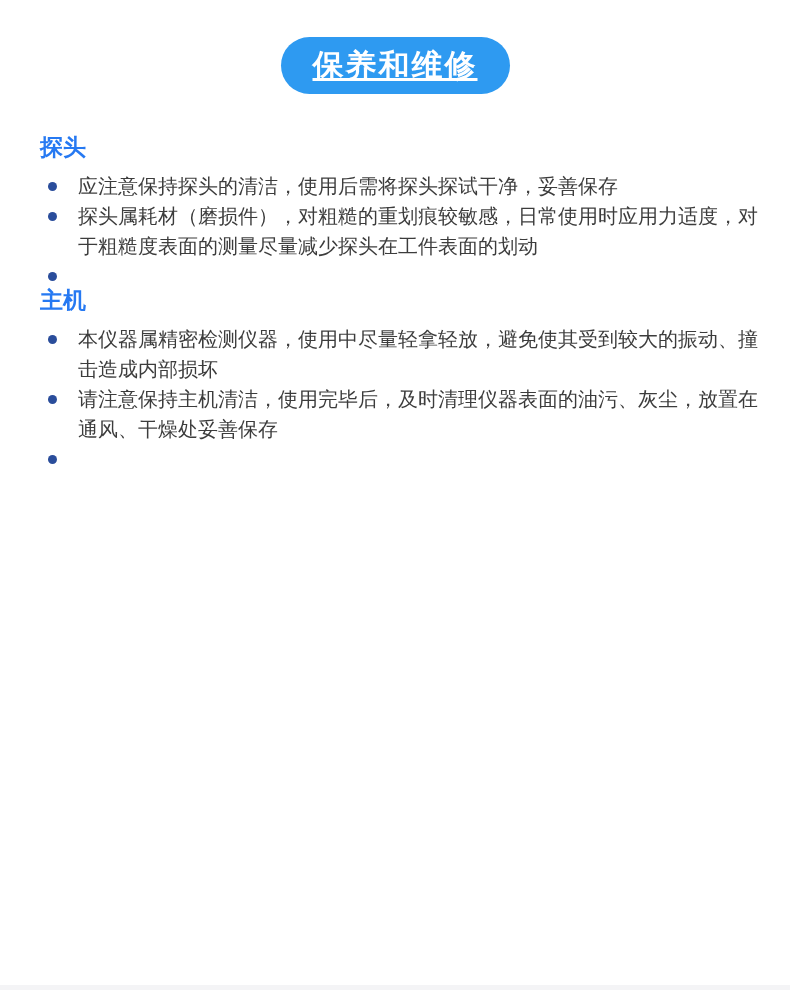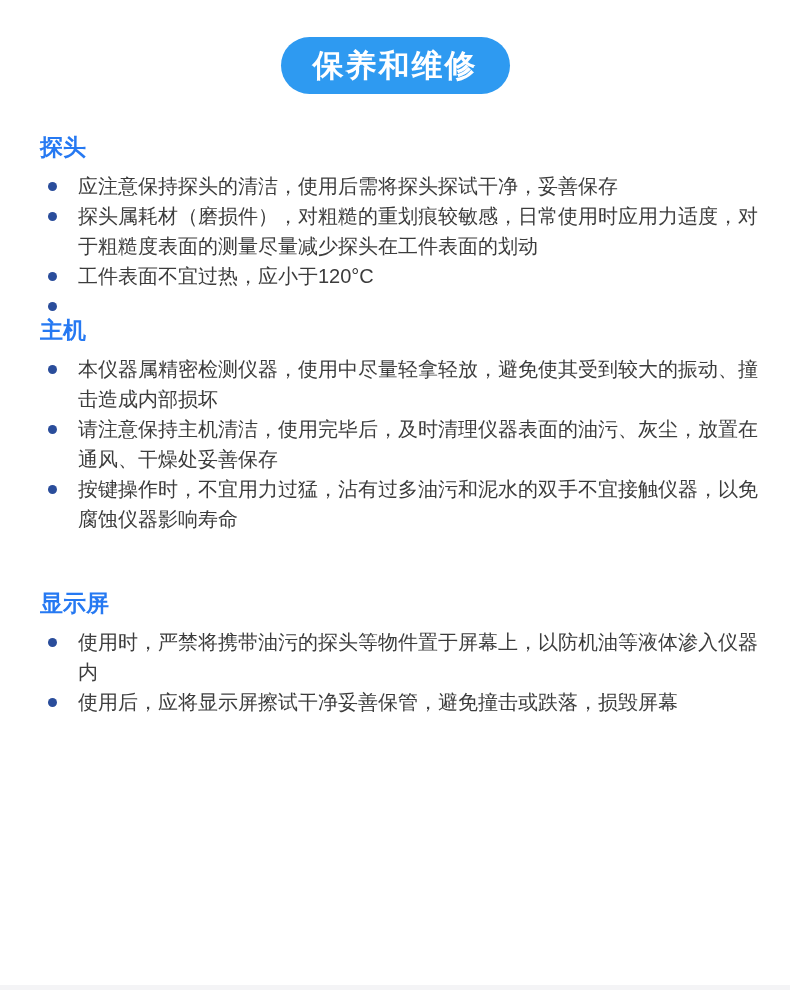--- a/index.html
+++ b/index.html
@@ -21,20 +21,21 @@
   .title-badge {
     display: inline-block;
     background: #2e9af1;
     color: #ffffff;
     font-size: 31px;
     font-weight: bold;
     line-height: 57px;
     padding: 0 32px;
     border-radius: 29px;
     letter-spacing: 2px;
+    text-decoration: underline;
   }
   .content {
     padding: 14px 32px 0 40px;
   }
   .section {
     margin-top: 24px;
   }
   .section.gap-large {
     margin-top: 54px;
   }
@@ -82,34 +83,26 @@
 <div class="title-wrap">
   <div class="title-badge">保养和维修</div>
 </div>
 
 <div class="content" id="content">
     <div class="section">
       <h2 class="section-heading">探头</h2>
       <ul class="bullets">
         <li><span class="dot"></span><span>应注意保持探头的清洁，使用后需将探头探试干净，妥善保存</span></li>
         <li><span class="dot"></span><span>探头属耗材（磨损件），对粗糙的重划痕较敏感，日常使用时应用力适度，对于粗糙度表面的测量尽量减少探头在工件表面的划动</span></li>
-        <li><span class="dot"></span><span>工件表面不宜过热，应小于120°C</span></li>
         <li><span class="dot"></span></li>
       </ul>
     </div>
     <div class="section">
       <h2 class="section-heading">主机</h2>
       <ul class="bullets">
         <li><span class="dot"></span><span>本仪器属精密检测仪器，使用中尽量轻拿轻放，避免使其受到较大的振动、撞击造成内部损坏</span></li>
         <li><span class="dot"></span><span>请注意保持主机清洁，使用完毕后，及时清理仪器表面的油污、灰尘，放置在通风、干燥处妥善保存</span></li>
-        <li><span class="dot"></span><span>按键操作时，不宜用力过猛，沾有过多油污和泥水的双手不宜接触仪器，以免腐蚀仪器影响寿命</span></li>
-      </ul>
-    </div>
-    <div class="section gap-large">
-      <h2 class="section-heading">显示屏</h2>
-      <ul class="bullets">
-        <li><span class="dot"></span><span>使用时，严禁将携带油污的探头等物件置于屏幕上，以防机油等液体渗入仪器内</span></li>
-        <li><span class="dot"></span><span>使用后，应将显示屏擦试干净妥善保管，避免撞击或跌落，损毁屏幕</span></li>
+        <li><span class="dot"></span></li>
       </ul>
     </div>
   </div>
 
 <div class="bottom-strip"></div>
 
 </body></html>

